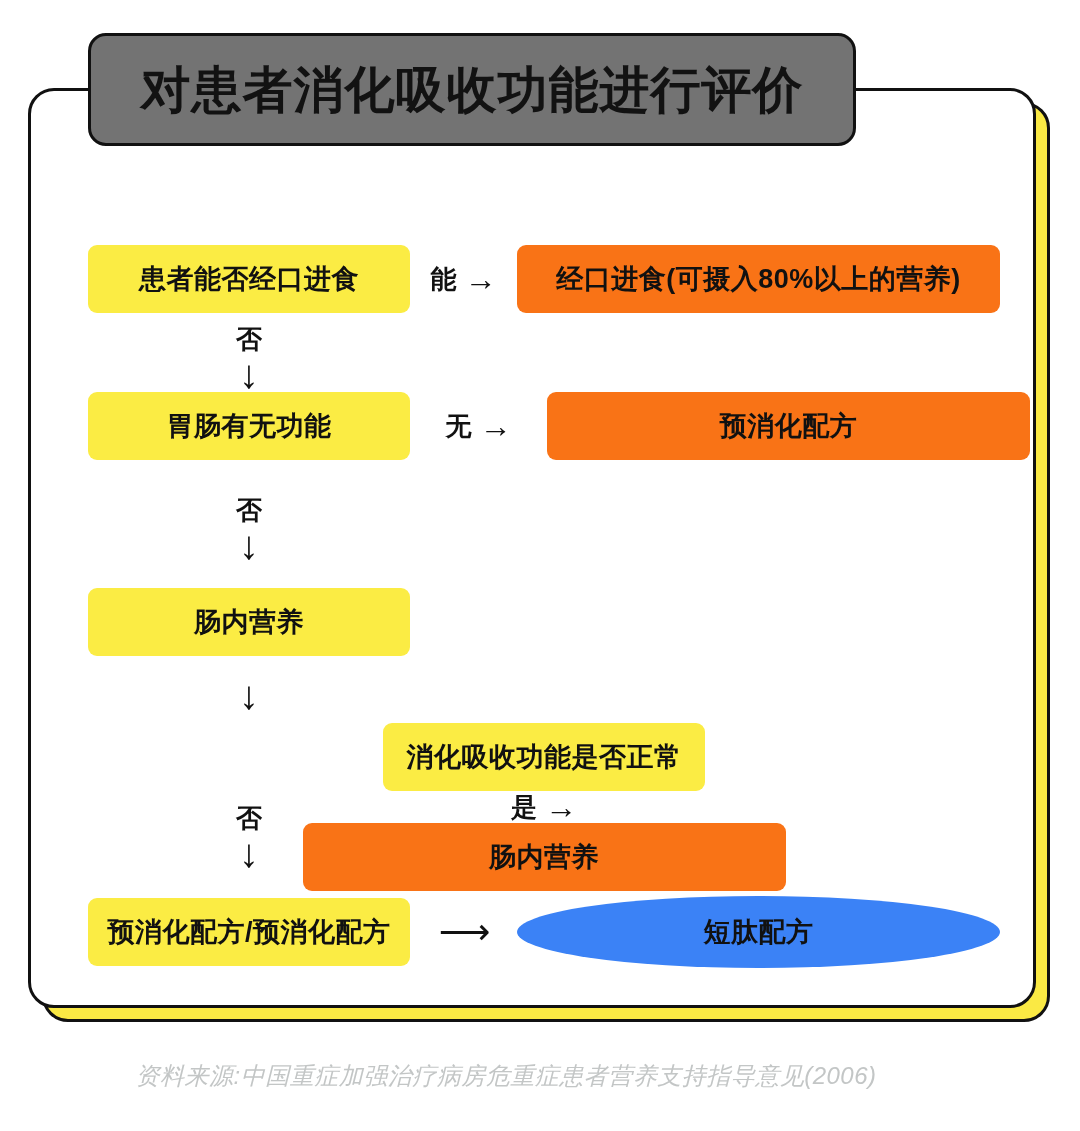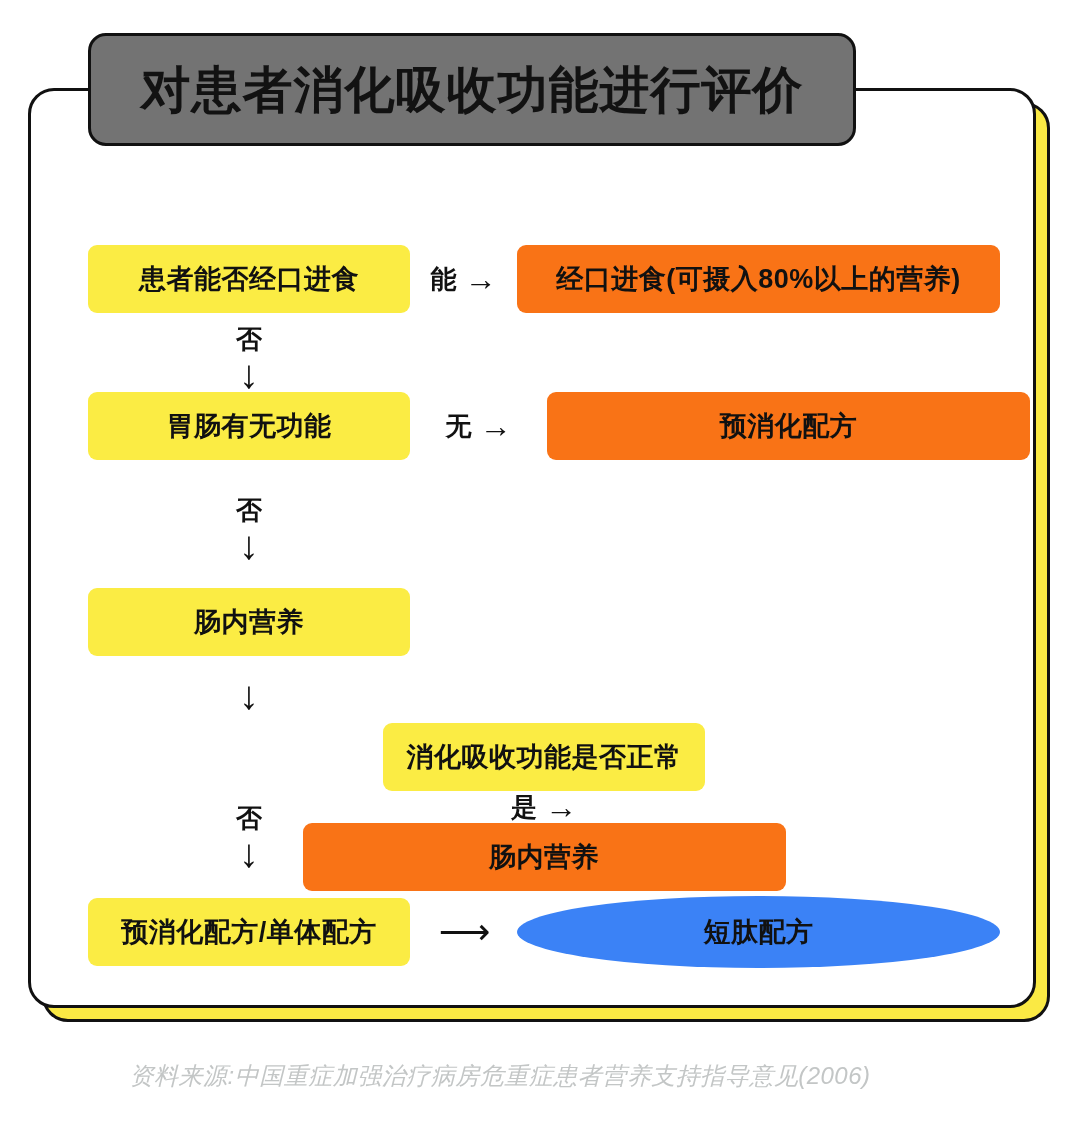--- a/index.html
+++ b/index.html
@@ -173,21 +173,21 @@
   }
   .vconn-arrow {
     font-size: 40px;
     line-height: 1;
     font-weight: 400;
   }
 
   
   .footer {
     position: absolute;
-    left: 0;
+    left: 6px;
     top: 1060px;
     width: 1000px;
     text-align: center;
     font-size: 24px;
     font-style: italic;
     color: #c3c6c6;
     letter-spacing: 0.5px;
   }
 </style>
 </head>
@@ -263,21 +263,21 @@
     </div>
   </div>
 
   <div class="vconn" style="top:795px;height:88px;">
     <span class="vconn-label">否</span>
     <span class="vconn-arrow">↓</span>
   </div>
 
   <div class="row" style="top:898px;">
     <div class="row-q">
-      <span class="row-q-text">预消化配方/单体配方</span>
+      <span class="row-q-text">预消化配方/预消化配方</span>
     </div>
     <div class="row-conn">
       <span class="conn-arrow-long">⟶</span>
     </div>
     <div class="row-out ellipse">
       <span class="row-out-text">短肽配方</span>
     </div>
   </div>
 
 </div>

